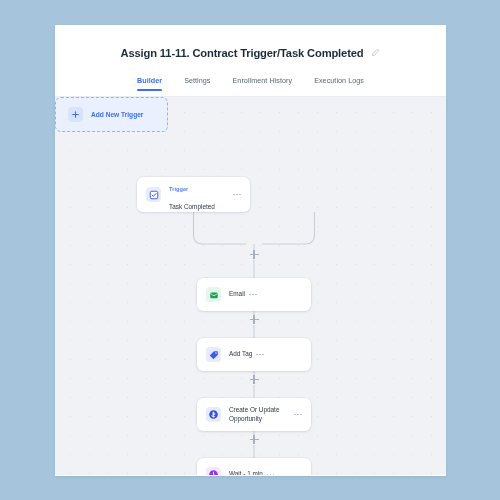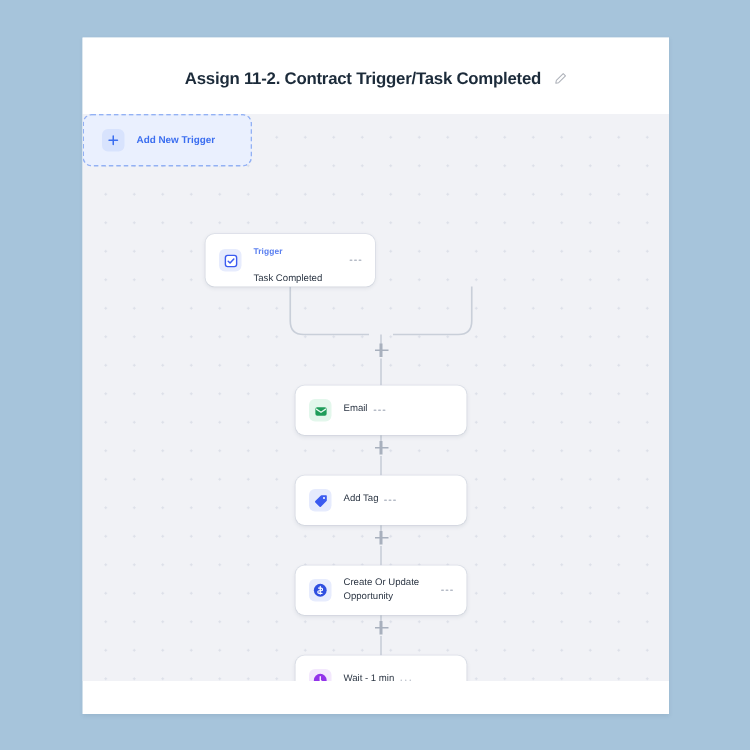--- a/index.html
+++ b/index.html
@@ -227,28 +227,34 @@
     background: #b6bcc7;
     display: block;
   }
 </style>
 </head>
 <body>
 
 <div id="app-panel">
 
   <div class="header">
-    <span class="header-title">Assign 11-2. Contract Trigger/Task Completed</span>
+    <span class="header-title">Assign 11-11. Contract Trigger/Task Completed</span>
     <span class="pencil-icon">
       <svg width="9" height="9" viewBox="0 0 16 16" fill="none">
         <path d="M11.5 1.8l2.7 2.7-8.1 8.1-3.4.7.7-3.4 8.1-8.1z" stroke="#6b7280" stroke-width="1.2" stroke-linejoin="round" fill="none"></path>
       </svg>
     </span>
   </div>
 
+  <div class="tabs">
+    <div class="tab active">Builder</div>
+    <div class="tab">Settings</div>
+    <div class="tab">Enrollment History</div>
+    <div class="tab">Execution Logs</div>
+  </div>
 
   <div class="canvas">
 
     <svg class="connectors">
 
       <path d="M138.5 115 L138.5 138 Q138.5 147 147.5 147 L191 147" stroke="#c9cfd9" stroke-width="1.1" fill="none"></path>
 
       <path d="M259.5 115 L259.5 138 Q259.5 147 250.5 147 L207 147" stroke="#c9cfd9" stroke-width="1.1" fill="none"></path>
 
       <path d="M199 147 L199 157" stroke="#c9cfd9" stroke-width="1.1" fill="none"></path>

